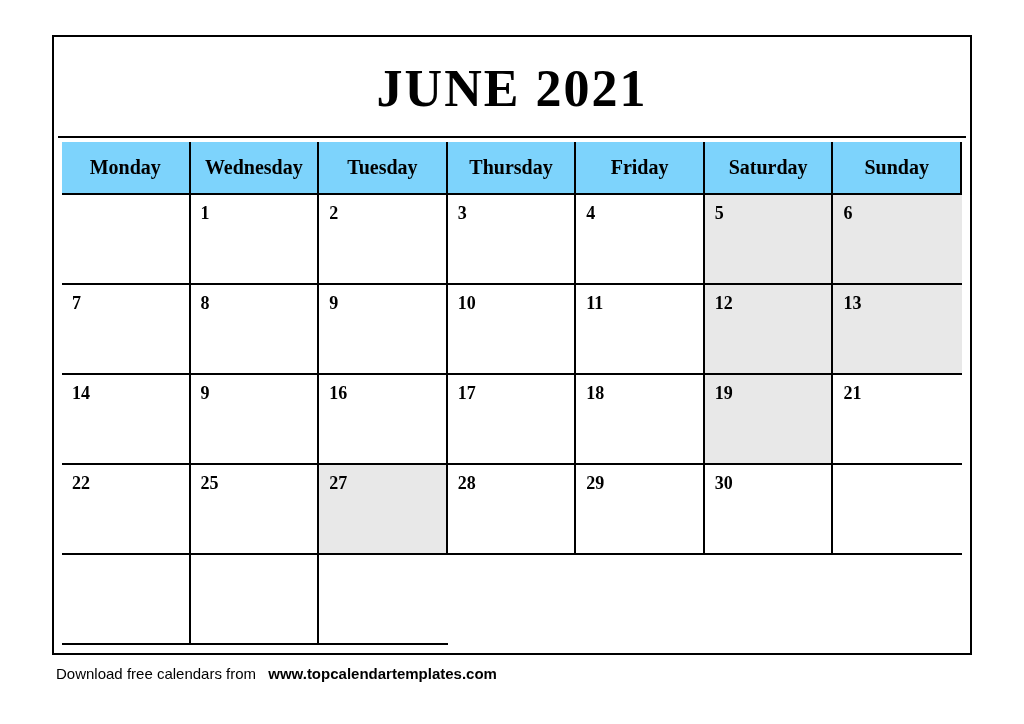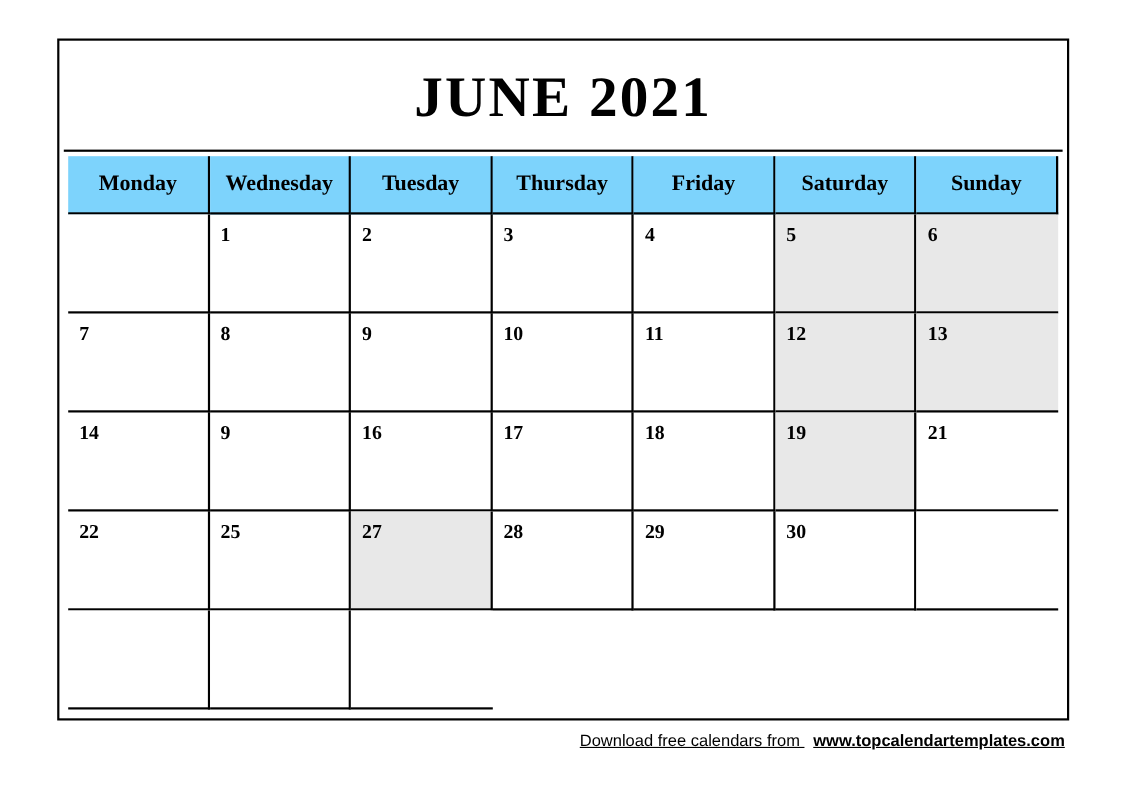--- a/index.html
+++ b/index.html
@@ -75,25 +75,24 @@
 
     .day-cell.weekend {
       background: #e8e8e8;
     }
 
     .day-cell.empty {
       background: #fff;
     }
 
     .calendar-footer {
-      text-align: right;
+      text-align: left;
       padding: 10px 0 5px 0;
       font-size: 15px;
       font-family: Arial, sans-serif;
-      text-decoration: underline;
     }
 
     .calendar-footer .bold-link {
       font-weight: bold;
     }
   </style>
 </head>
 <body>
 
 <div class="calendar-wrapper">

